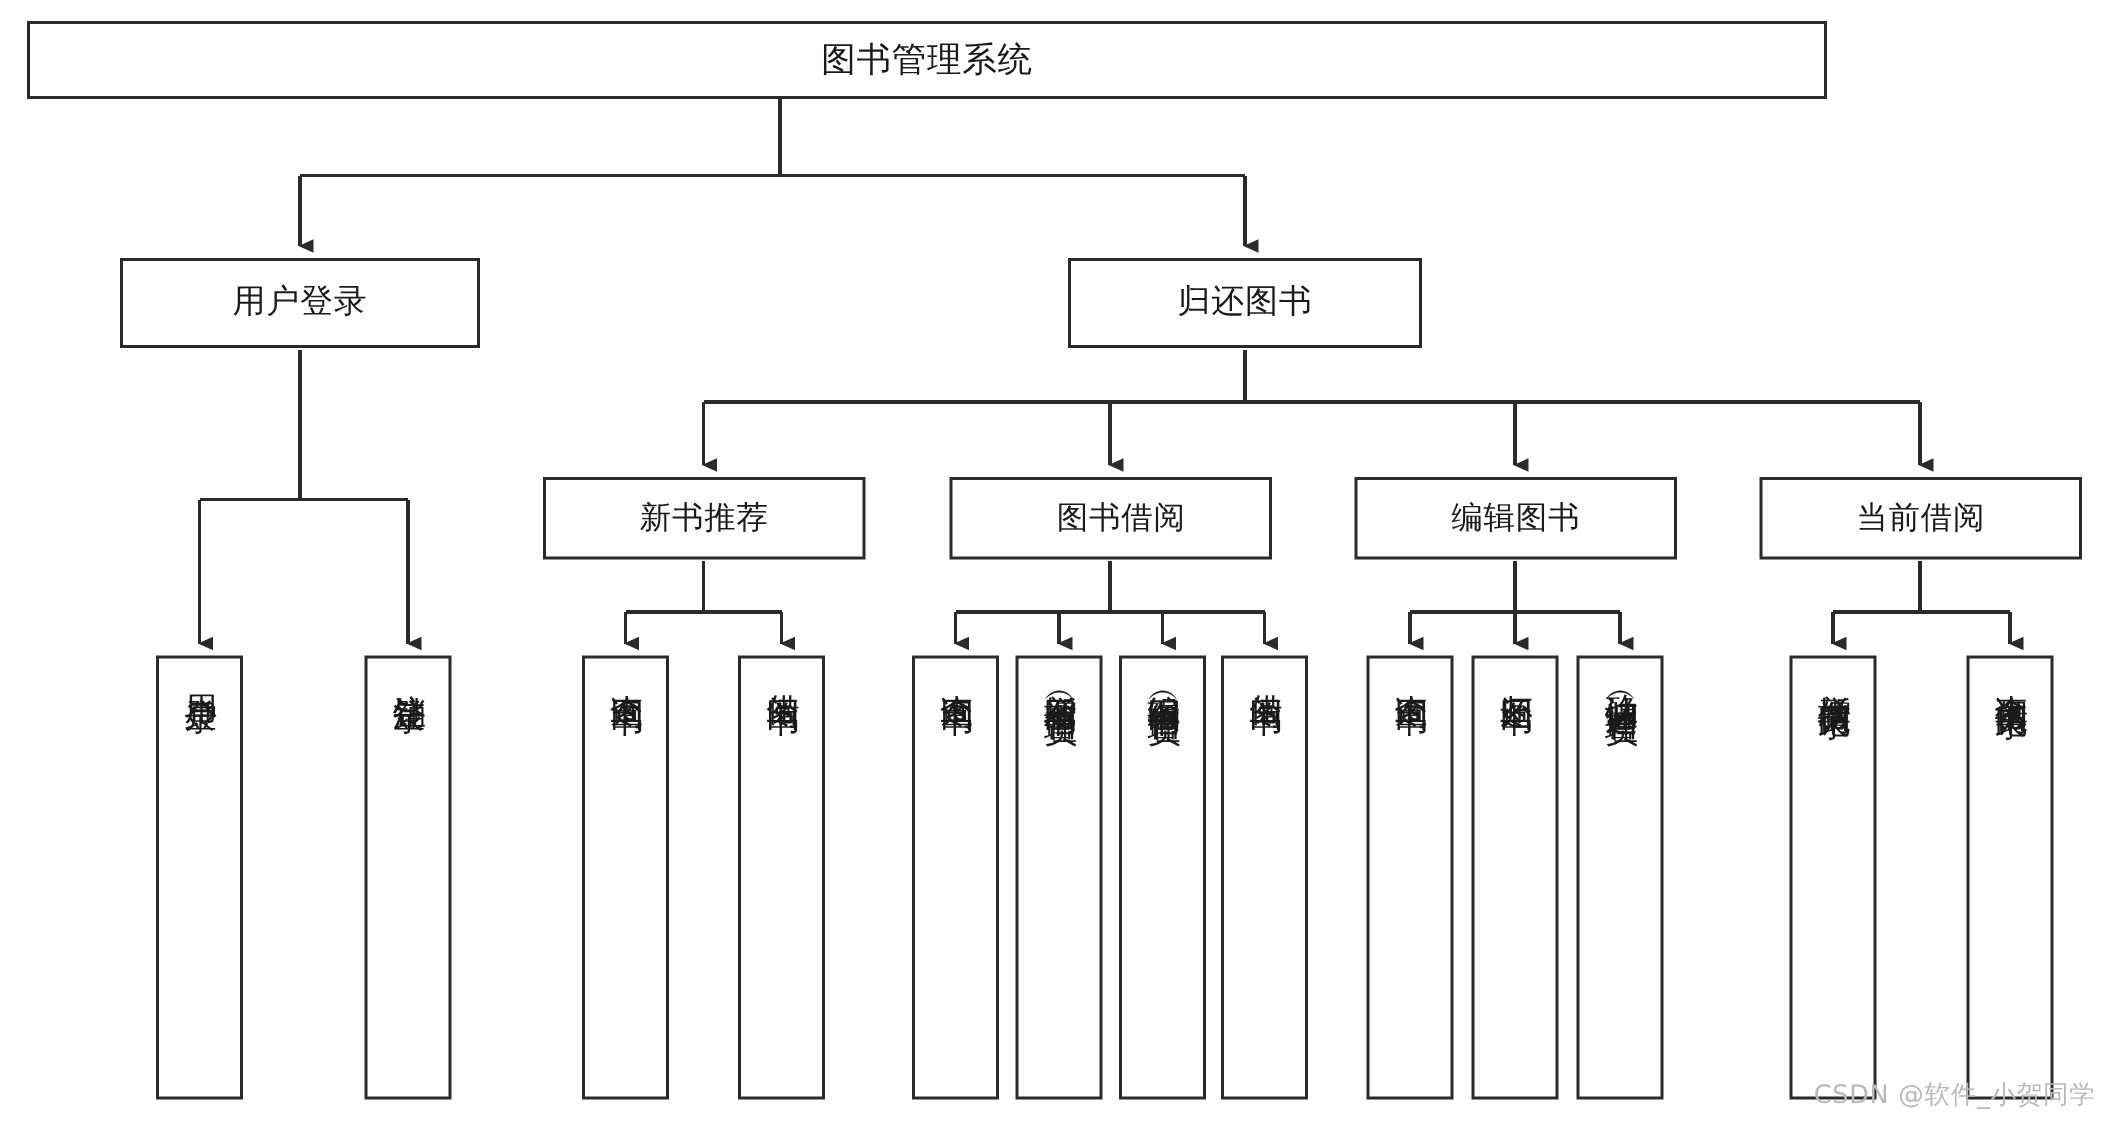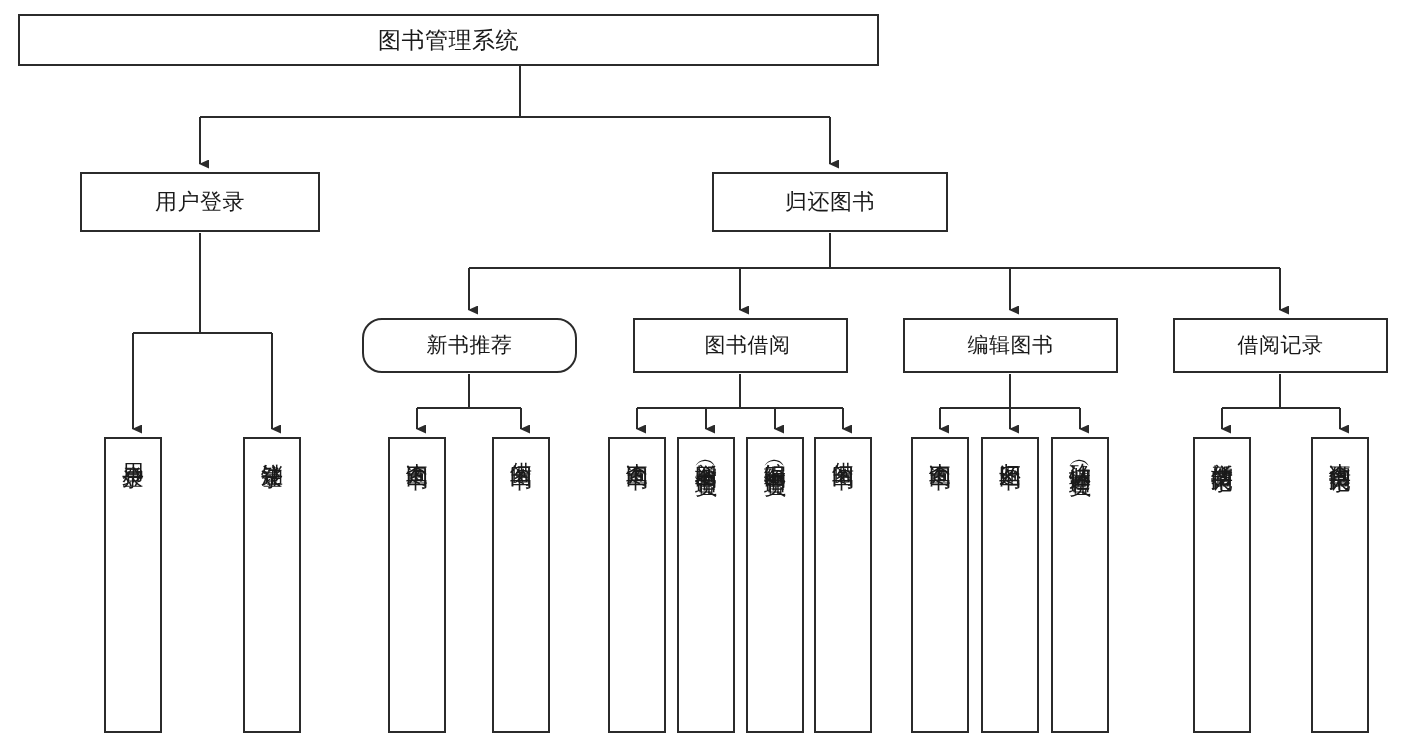--- a/index.html
+++ b/index.html
@@ -125,42 +125,42 @@
       <path d="M1010,408 L1010,429" marker-end="url(#arrowhead)"></path>
       <path d="M1080,408 L1080,429" marker-end="url(#arrowhead)"></path>
 
       <path d="M1280,374 L1280,408"></path>
       <path d="M1222,408 L1340,408"></path>
       <path d="M1222,408 L1222,429" marker-end="url(#arrowhead)"></path>
       <path d="M1340,408 L1340,429" marker-end="url(#arrowhead)"></path>
     </g>
   </svg>
 
-  <div class="node-box node-root" style="left:18px; top:14px; width:861px; height:52px;">
+  <div class="node-box node-root" style="left:18px; top:14px; width:1200px; height:52px;">
     <span class="node-label">图书管理系统</span>
   </div>
 
   <div class="node-box node-l2" style="left:80px; top:172px; width:240px; height:60px;">
     <span class="node-label">用户登录</span>
   </div>
   <div class="node-box node-l2" style="left:712px; top:172px; width:236px; height:60px;">
     <span class="node-label">归还图书</span>
   </div>
 
-  <div class="node-box node-l3" style="left:362px; top:318px; width:215px; height:55px;border-radius:20px;">
+  <div class="node-box node-l3" style="left:362px; top:318px; width:215px; height:55px;">
     <span class="node-label">新书推荐</span>
   </div>
   <div class="node-box node-l3" style="left:633px; top:318px; width:215px; height:55px;padding-left:14px;">
     <span class="node-label">图书借阅</span>
   </div>
   <div class="node-box node-l3" style="left:903px; top:318px; width:215px; height:55px;">
     <span class="node-label">编辑图书</span>
   </div>
   <div class="node-box node-l3" style="left:1173px; top:318px; width:215px; height:55px;">
-    <span class="node-label">借阅记录</span>
+    <span class="node-label">当前借阅</span>
   </div>
 
   <div class="node-box node-leaf" style="left:104px; top:437px; width:58px; height:296px;">
     <span class="node-label">用户登录</span>
   </div>
   <div class="node-box node-leaf" style="left:243px; top:437px; width:58px; height:296px;">
     <span class="node-label">注销登录</span>
   </div>
 
   <div class="node-box node-leaf" style="left:388px; top:437px; width:58px; height:296px;">
@@ -193,14 +193,15 @@
     <span class="node-label">确认归还（管理员）</span>
   </div>
 
   <div class="node-box node-leaf" style="left:1193px; top:437px; width:58px; height:296px;">
     <span class="node-label">新增借阅记录</span>
   </div>
   <div class="node-box node-leaf" style="left:1311px; top:437px; width:58px; height:296px;">
     <span class="node-label">查询借阅记录</span>
   </div>
 
+  <div id="watermark">CSDN @软件_小贺同学</div>
 
 </div>
 
 </body></html>

